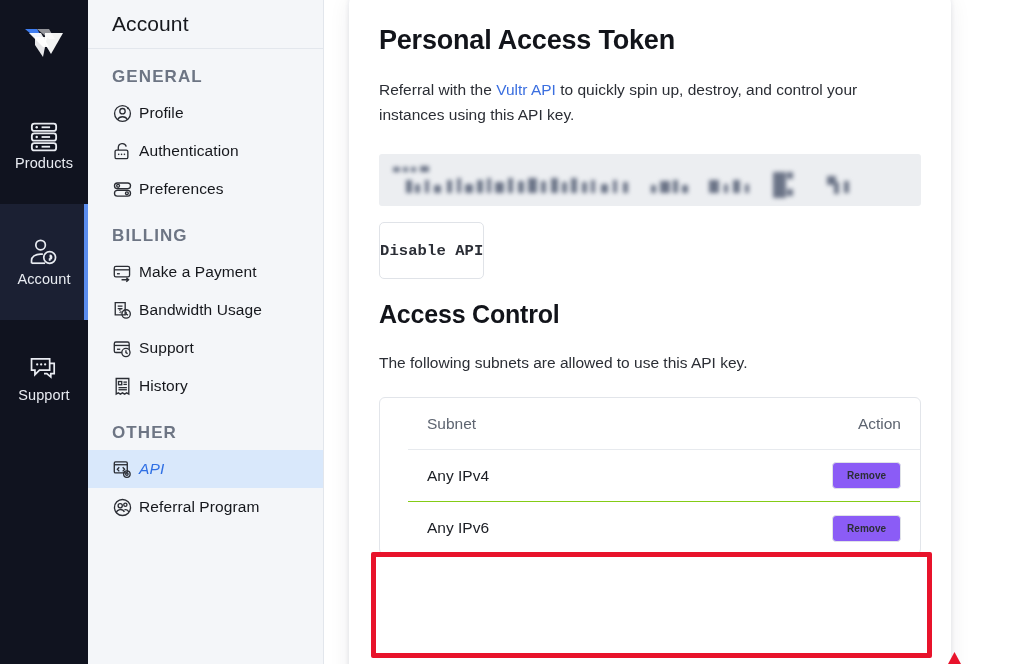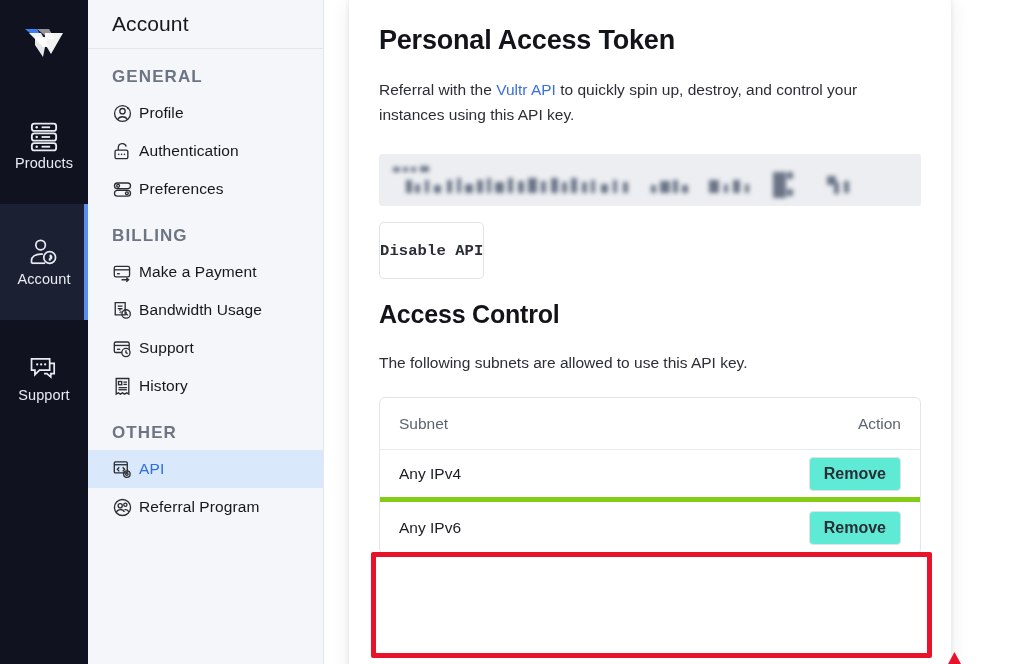--- a/index.html
+++ b/index.html
@@ -80,21 +80,21 @@
     display: flex; align-items: center;
     gap: 6px;
     height: 38px;
     padding-left: 24px;
     cursor: pointer;
     color: #15171c;
     font-size: 15.5px;
     letter-spacing: .1px;
   }
   .nav-item .nav-ico { width: 21px; height: 21px; flex: 0 0 21px; display:block; }
-  .nav-item.active { background: #d9e8fb; color: #2f6fe4; }
+  .nav-item.active { background: #d9e8fb; color: #2f6fe4; font-style: italic; }
   .nav-item.active .nav-ico path,
   .nav-item.active .nav-ico circle,
   .nav-item.active .nav-ico rect,
   .nav-item.active .nav-ico line { stroke: #2a2d34; }
 
   
   .main {
     flex: 1 1 auto;
     height: 664px;
     background: #ffffff;
@@ -159,46 +159,47 @@
     font-size: 25px; font-weight: 700;
     color: #12141a; letter-spacing: -.2px;
     margin-top: 21px;
   }
 
   .table {
     margin-top: 22px;
     border: 1px solid #e2e5ea;
     border-radius: 6px;
     background: #fff;
+    padding-left: 28px;
   }
   .thead {
     display: flex; align-items: center;
     height: 52px;
     padding: 0 19px;
     border-bottom: 1px solid #e7eaee;
   }
   .th {
     font-size: 15.5px; color: #5d6470; font-weight: 400;
   }
   .th.right { margin-left: auto; }
   .trow {
     display: flex; align-items: center;
     height: 52px;
     padding: 0 19px;
-    border-bottom: 5px solid #84cc16;
+    border-bottom: 1px solid #84cc16;
   }
   .trow:last-child { border-bottom: none; }
   .td-subnet { font-size: 15.5px; color: #1a1d23; }
   .btn-remove {
     margin-left: auto;
     border: 1px solid #dfe2e7;
-    background: #5eead4;
+    background: #8b5cf6;
     border-radius: 4px;
     padding: 7px 14px;
-    font-size: 16px;
+    font-size: 10px;
     font-weight: 700;
     color: #2b2e36;
     cursor: pointer;
     font-family: "Liberation Sans", sans-serif;
   }
 
   
   .redbox {
     position: absolute;
     left: 371px; top: 552px;

